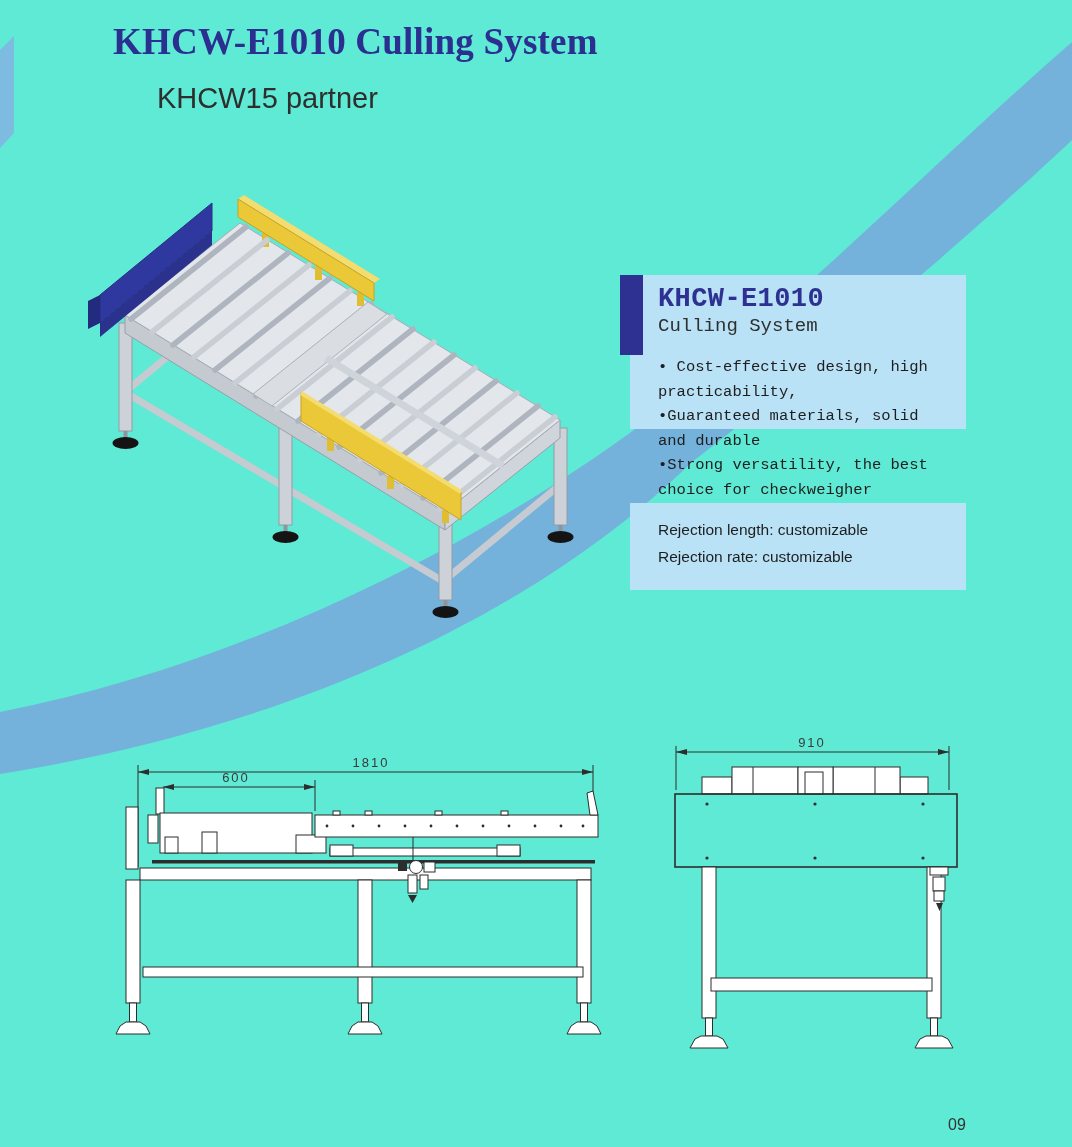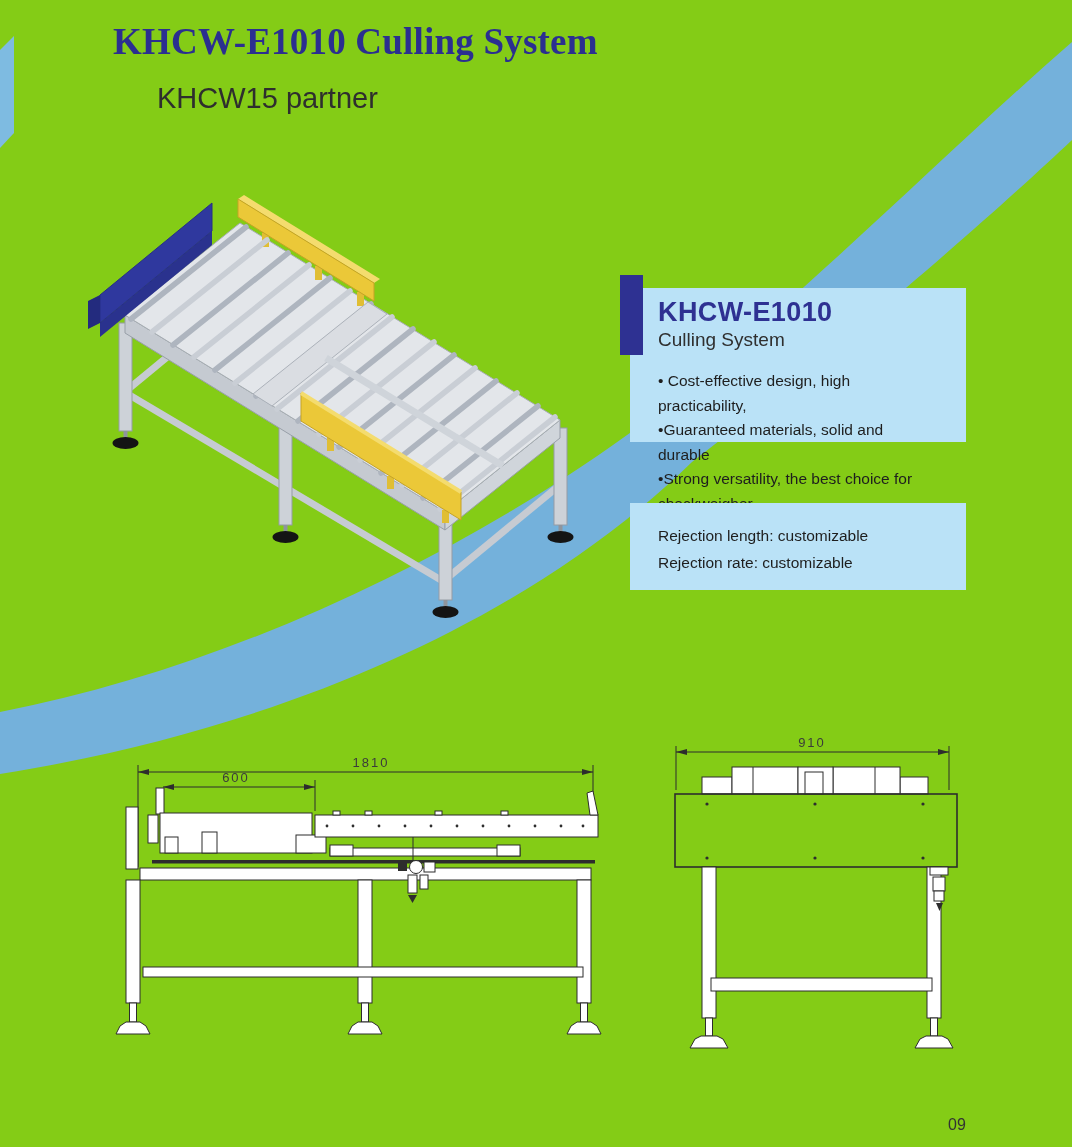--- a/index.html
+++ b/index.html
@@ -1,34 +1,34 @@
 <!DOCTYPE html>
 <html><head>
 <meta charset="utf-8">
 <style>
   html,body{margin:0;padding:0;background:#ffffff;}
-  .page{position:relative;width:1072px;height:1147px;background:#84cc16;overflow:hidden;
+  .page{position:relative;width:1072px;height:1147px;background:#5eead4;overflow:hidden;
         font-family:"Liberation Sans",sans-serif;}
   .bg-svg{position:absolute;left:0;top:0;}
 
   .title{position:absolute;left:113px;top:20px;font-family:"Liberation Serif",serif;
          font-weight:700;font-size:37px;color:#2B2F90;letter-spacing:0.2px;}
   .subtitle{position:absolute;left:113px;top:82px;font-size:29px;color:#2E2E2E;margin-left:44px;}
 
   .product-svg{position:absolute;left:60px;top:195px;}
 
   .accent-bar{position:absolute;left:620px;top:275px;width:23px;height:80px;background:#2E3192;}
-  .info-card{position:absolute;left:630px;top:288px;width:336px;height:154px;background:#BAE2F7;}
+  .info-card{position:absolute;left:630px;top:275px;width:336px;height:154px;background:#BAE2F7;font-family:Liberation Mono, monospace;}
   .card-model{margin:9px 0 0 28px;font-size:27px;font-weight:700;color:#2E3192;letter-spacing:0.4px;}
   .card-type{margin:1px 0 12px 28px;font-size:19px;color:#2F2F2F;}
   .features{margin:18px 28px 0 28px;font-size:15.5px;color:#1E1E1E;line-height:24.5px;}
   .feat-cont{padding-left:8px;}
 
   .specs-card{position:absolute;left:630px;top:503px;width:336px;height:87px;background:#BAE2F7;
-              padding-top:20px;box-sizing:border-box;}
+              padding-top:14px;box-sizing:border-box;}
   .spec-line{margin-left:28px;font-size:15.5px;color:#1E1E1E;line-height:26.5px;}
 
   .drawing-svg{position:absolute;}
   .side-view{left:105px;top:745px;}
   .front-view{left:650px;top:730px;}
 
   .tl{stroke:#2d2d2d;stroke-width:1;fill:none;}
   .tl2{stroke:#2d2d2d;stroke-width:1.6;fill:none;}
   .tw{stroke:#2d2d2d;stroke-width:1;fill:#ffffff;}
   .tb{fill:#2d2d2d;stroke:none;}

